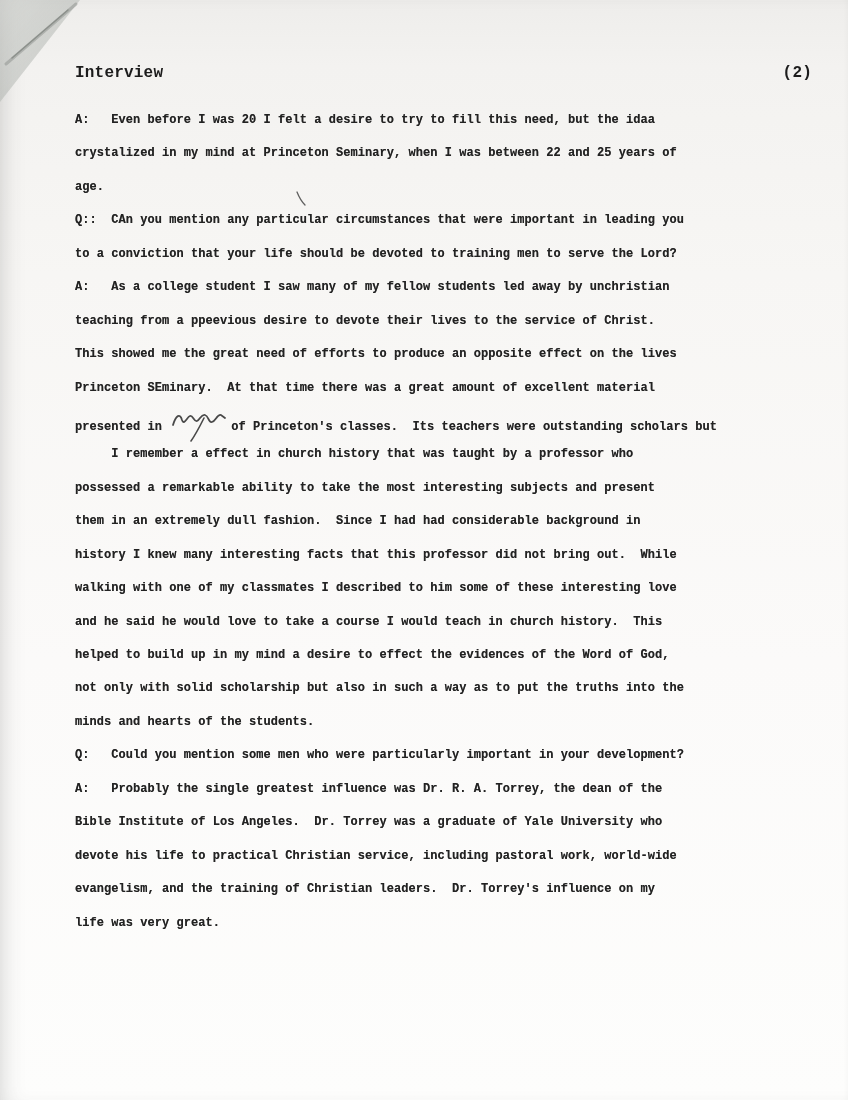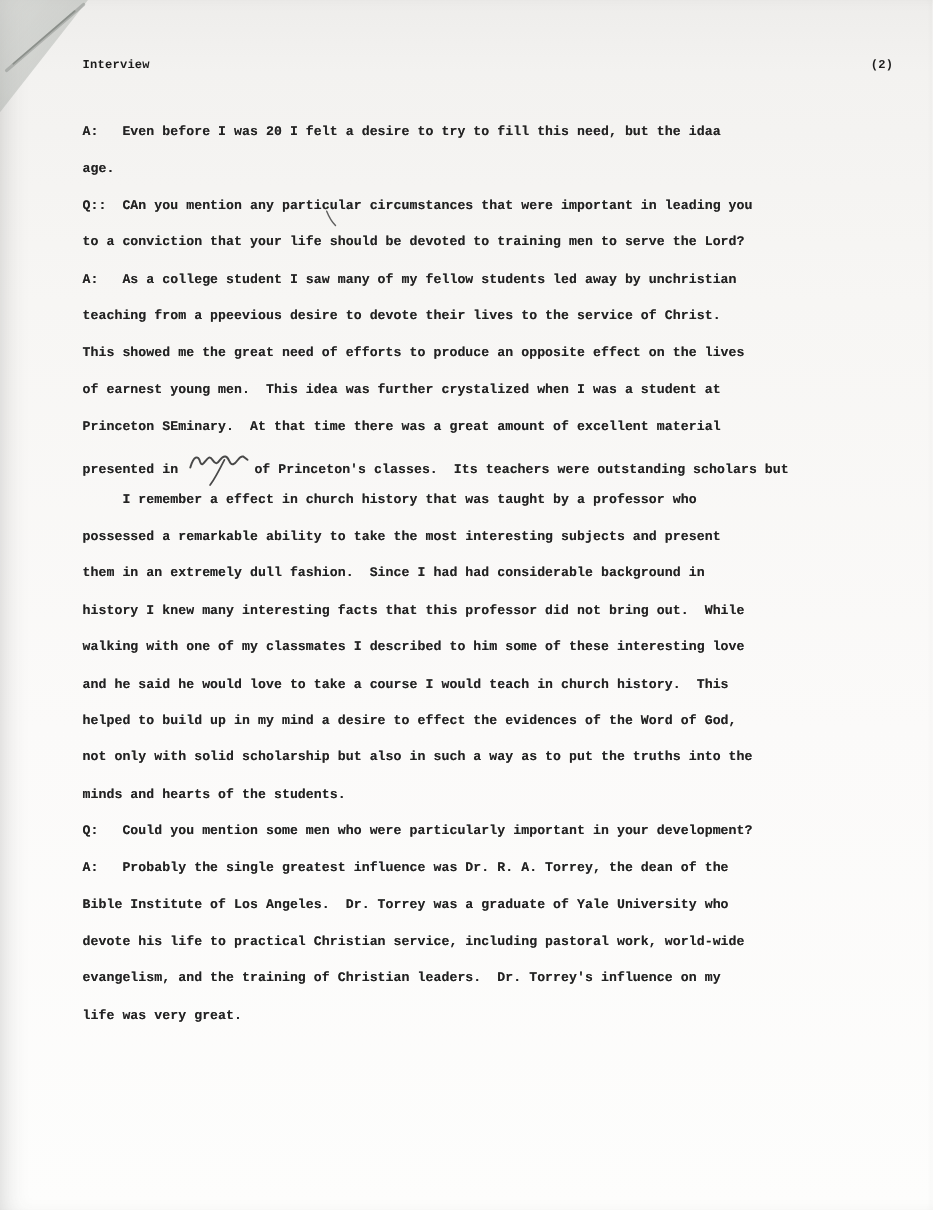--- a/index.html
+++ b/index.html
@@ -14,23 +14,23 @@
     width:848px;height:1100px;
     background:linear-gradient(180deg,#eeedeb 0%,#f3f2f0 6%,#f7f6f4 25%,#fbfaf9 60%,#fdfdfc 100%);
     box-shadow:inset 16px 0 26px -18px rgba(60,62,60,.28), inset -4px 0 10px -8px rgba(60,62,60,.12);
   }
   .corner-fold{
     position:absolute;top:0;left:0;
     filter:blur(.6px);
     pointer-events:none;
   }
   .doc-header{
-    position:absolute;top:54px;left:75px;right:36px;
+    position:absolute;top:64px;left:75px;right:36px;
     display:flex;justify-content:space-between;
-    font-size:11px;font-weight:bold;color:#1c1c1c;
+    font-size:16px;font-weight:bold;color:#1c1c1c;
     letter-spacing:.2px;
     align-items:center;
   }
   .body-text{
     position:absolute;top:104px;left:75px;right:30px;
     font-size:12px;font-weight:bold;color:#222;
     letter-spacing:.05px;
   }
   .line{
     height:33.45px;line-height:33.45px;
@@ -68,27 +68,27 @@
     <span>Interview</span>
     <span>(2)</span>
   </div>
 
   <svg class="pen-tick" width="14" height="18" viewBox="0 0 14 18">
     <path d="M3,2 C5,7 8,12 11,15" stroke="#3a3a3a" stroke-width="1.3" fill="none" stroke-linecap="round" opacity=".8"></path>
   </svg>
 
   <div class="body-text" id="body-text">
       <div class="line">A:   Even before I was 20 I felt a desire to try to fill this need, but the idaa</div>
+      <div class="line">crystalized in my mind at Princeton Seminary, when I was between 22 and 25 years of</div>
       <div class="line">age.</div>
       <div class="line">Q::  CAn you mention any particular circumstances that were important in leading you</div>
       <div class="line">to a conviction that your life should be devoted to training men to serve the Lord?</div>
       <div class="line">A:   As a college student I saw many of my fellow students led away by unchristian</div>
       <div class="line">teaching from a ppeevious desire to devote their lives to the service of Christ.</div>
       <div class="line">This showed me the great need of efforts to produce an opposite effect on the lives</div>
-      <div class="line">of earnest young men.  This idea was further crystalized when I was a student at</div>
       <div class="line">Princeton SEminary.  At that time there was a great amount of excellent material</div>
       <div class="line"><span>presented in </span><svg class="scribble" width="58" height="38" viewBox="0 0 58 38">
           <path d="M3,20 C6,10 10,8 12,15 C14,21 17,12 20,11 C23,10 24,17 27,16 C30,15 31,9 35,10 C39,11 38,18 42,17 C46,16 47,9 51,10 L55,13" stroke="#2a2a2a" stroke-width="1.8" fill="none" stroke-linecap="round" opacity=".85"></path>
           <path d="M34,13 C30,21 26,29 21,36" stroke="#2a2a2a" stroke-width="1.6" fill="none" stroke-linecap="round" opacity=".85"></path>
         </svg><span>of Princeton's classes.  Its teachers were outstanding scholars but</span></div>
       <div class="line">     I remember a effect in church history that was taught by a professor who</div>
       <div class="line">possessed a remarkable ability to take the most interesting subjects and present</div>
       <div class="line">them in an extremely dull fashion.  Since I had had considerable background in</div>
       <div class="line">history I knew many interesting facts that this professor did not bring out.  While</div>
       <div class="line">walking with one of my classmates I described to him some of these interesting love</div>

